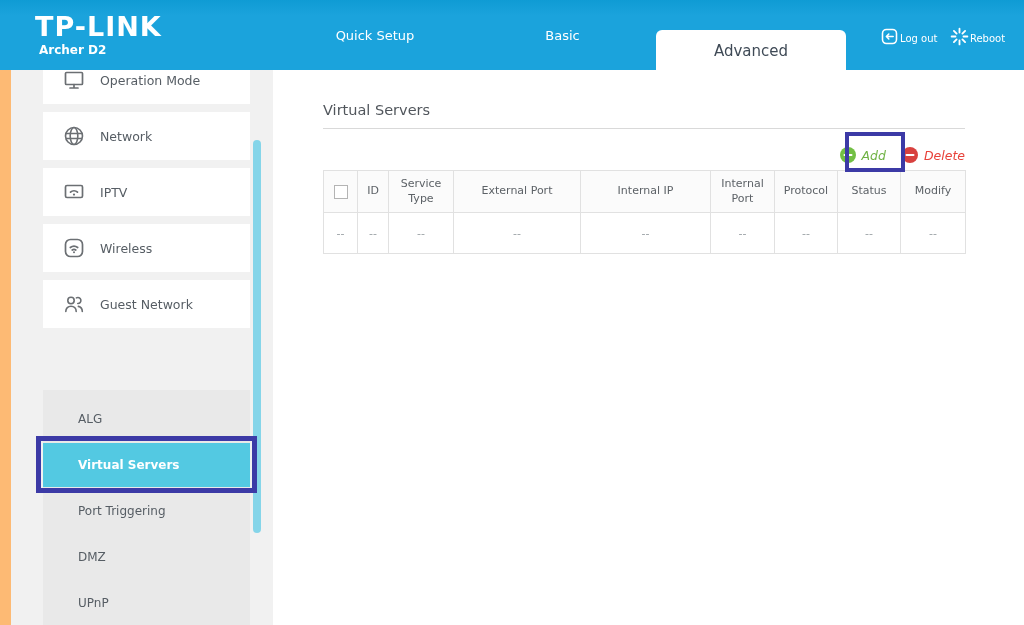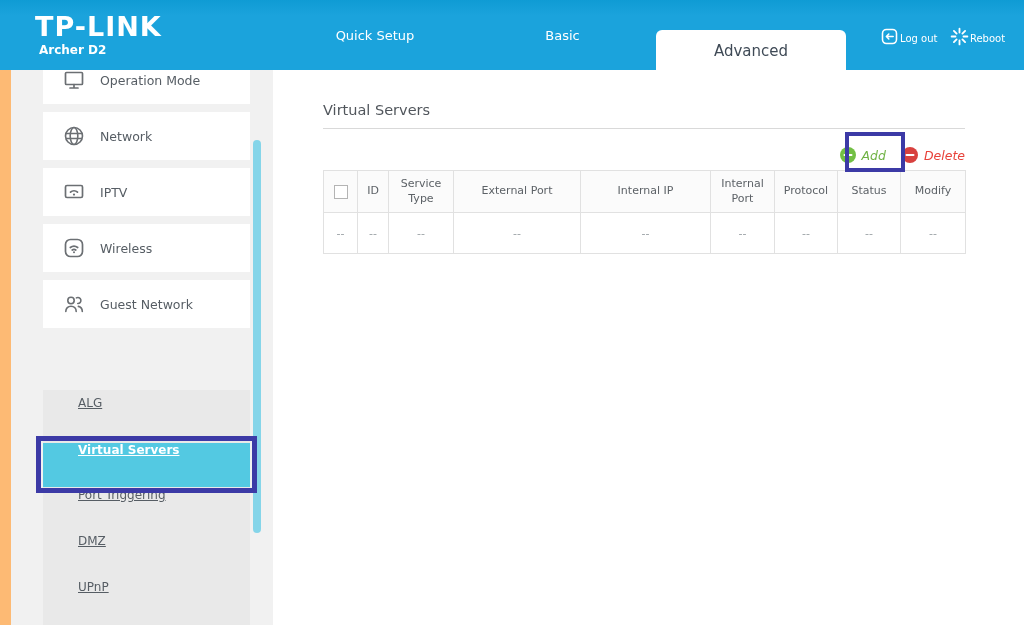--- a/index.html
+++ b/index.html
@@ -105,25 +105,24 @@
 
   .submenu-block {
     position: absolute;
     left: 43px; top: 320px;
     width: 207px; height: 235px;
     background: #e9e9e9;
   }
   .submenu-item {
     position: absolute;
     left: 43px; width: 207px; height: 46px;
-    display: flex; align-items: flex-start;
+    display: flex; align-items: center;
     padding-left: 35px;
     font-size: 12px; color: #565d64;
     cursor: pointer;
-    text-decoration: underline;
   }
   .submenu-item.selected {
     top: 373px; height: 44px;
     background: #53c9e2;
     color: #ffffff;
     font-weight: bold;
   }
   .sidebar-scroll-thumb {
     position: absolute;
     left: 253px; top: 70px;

